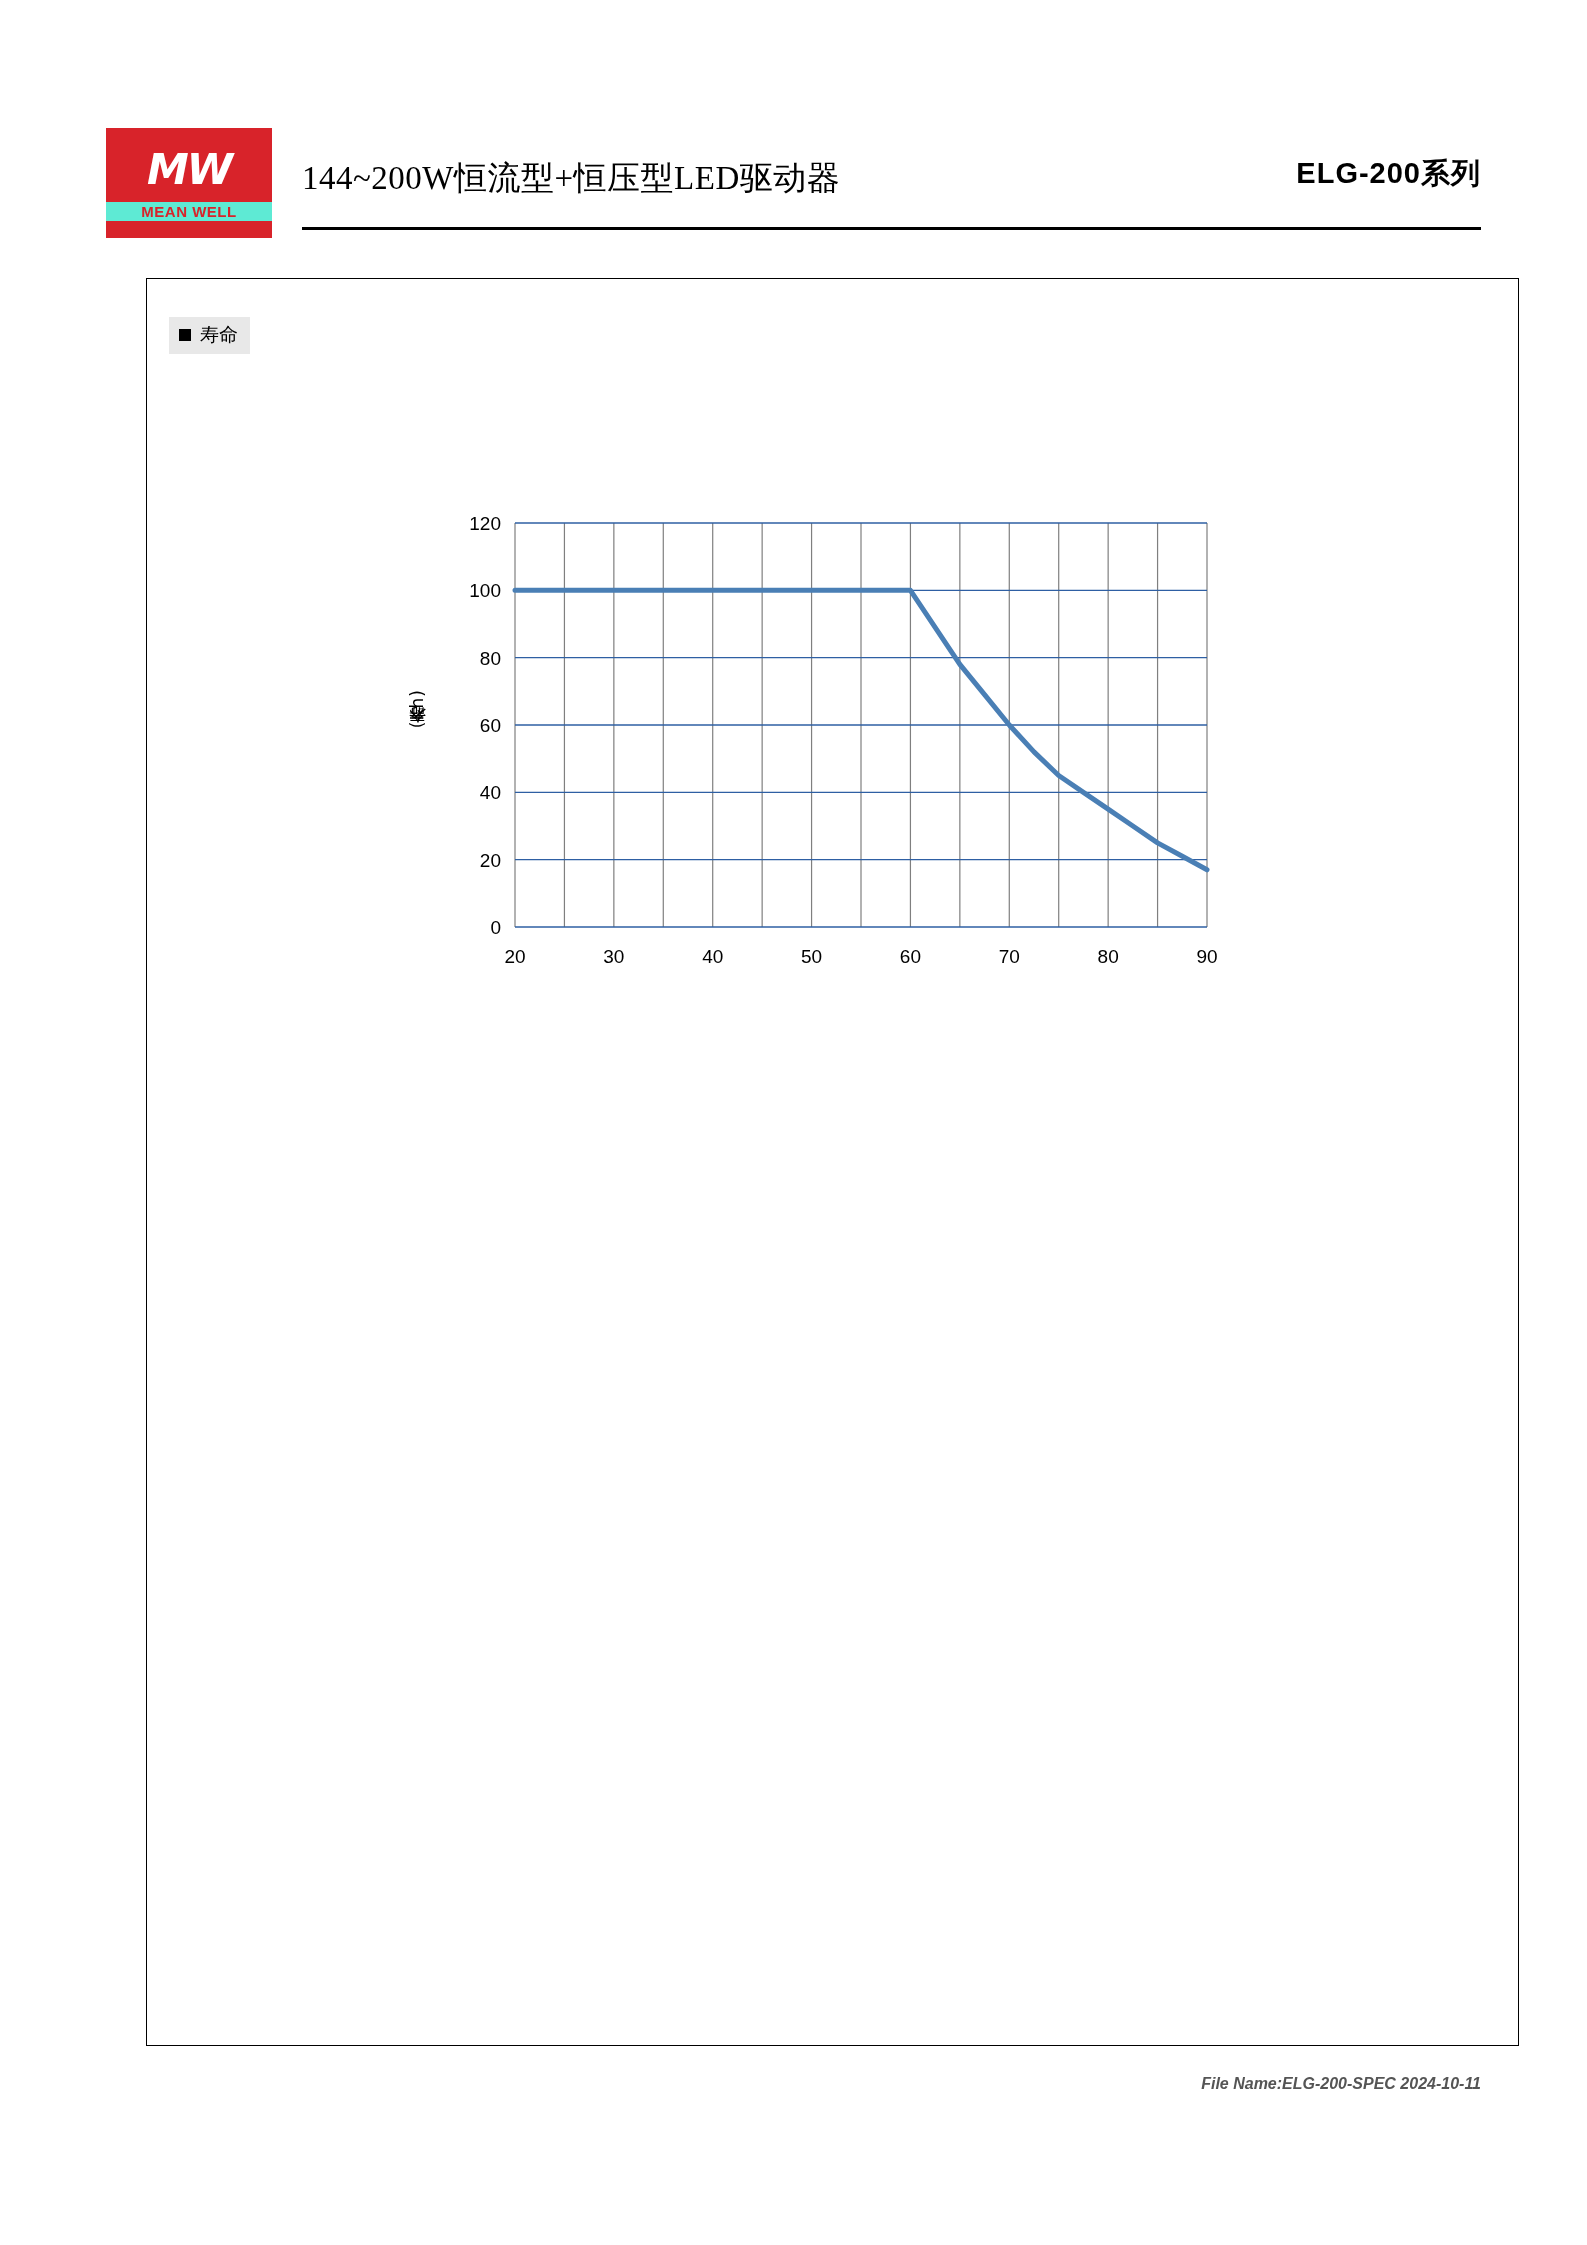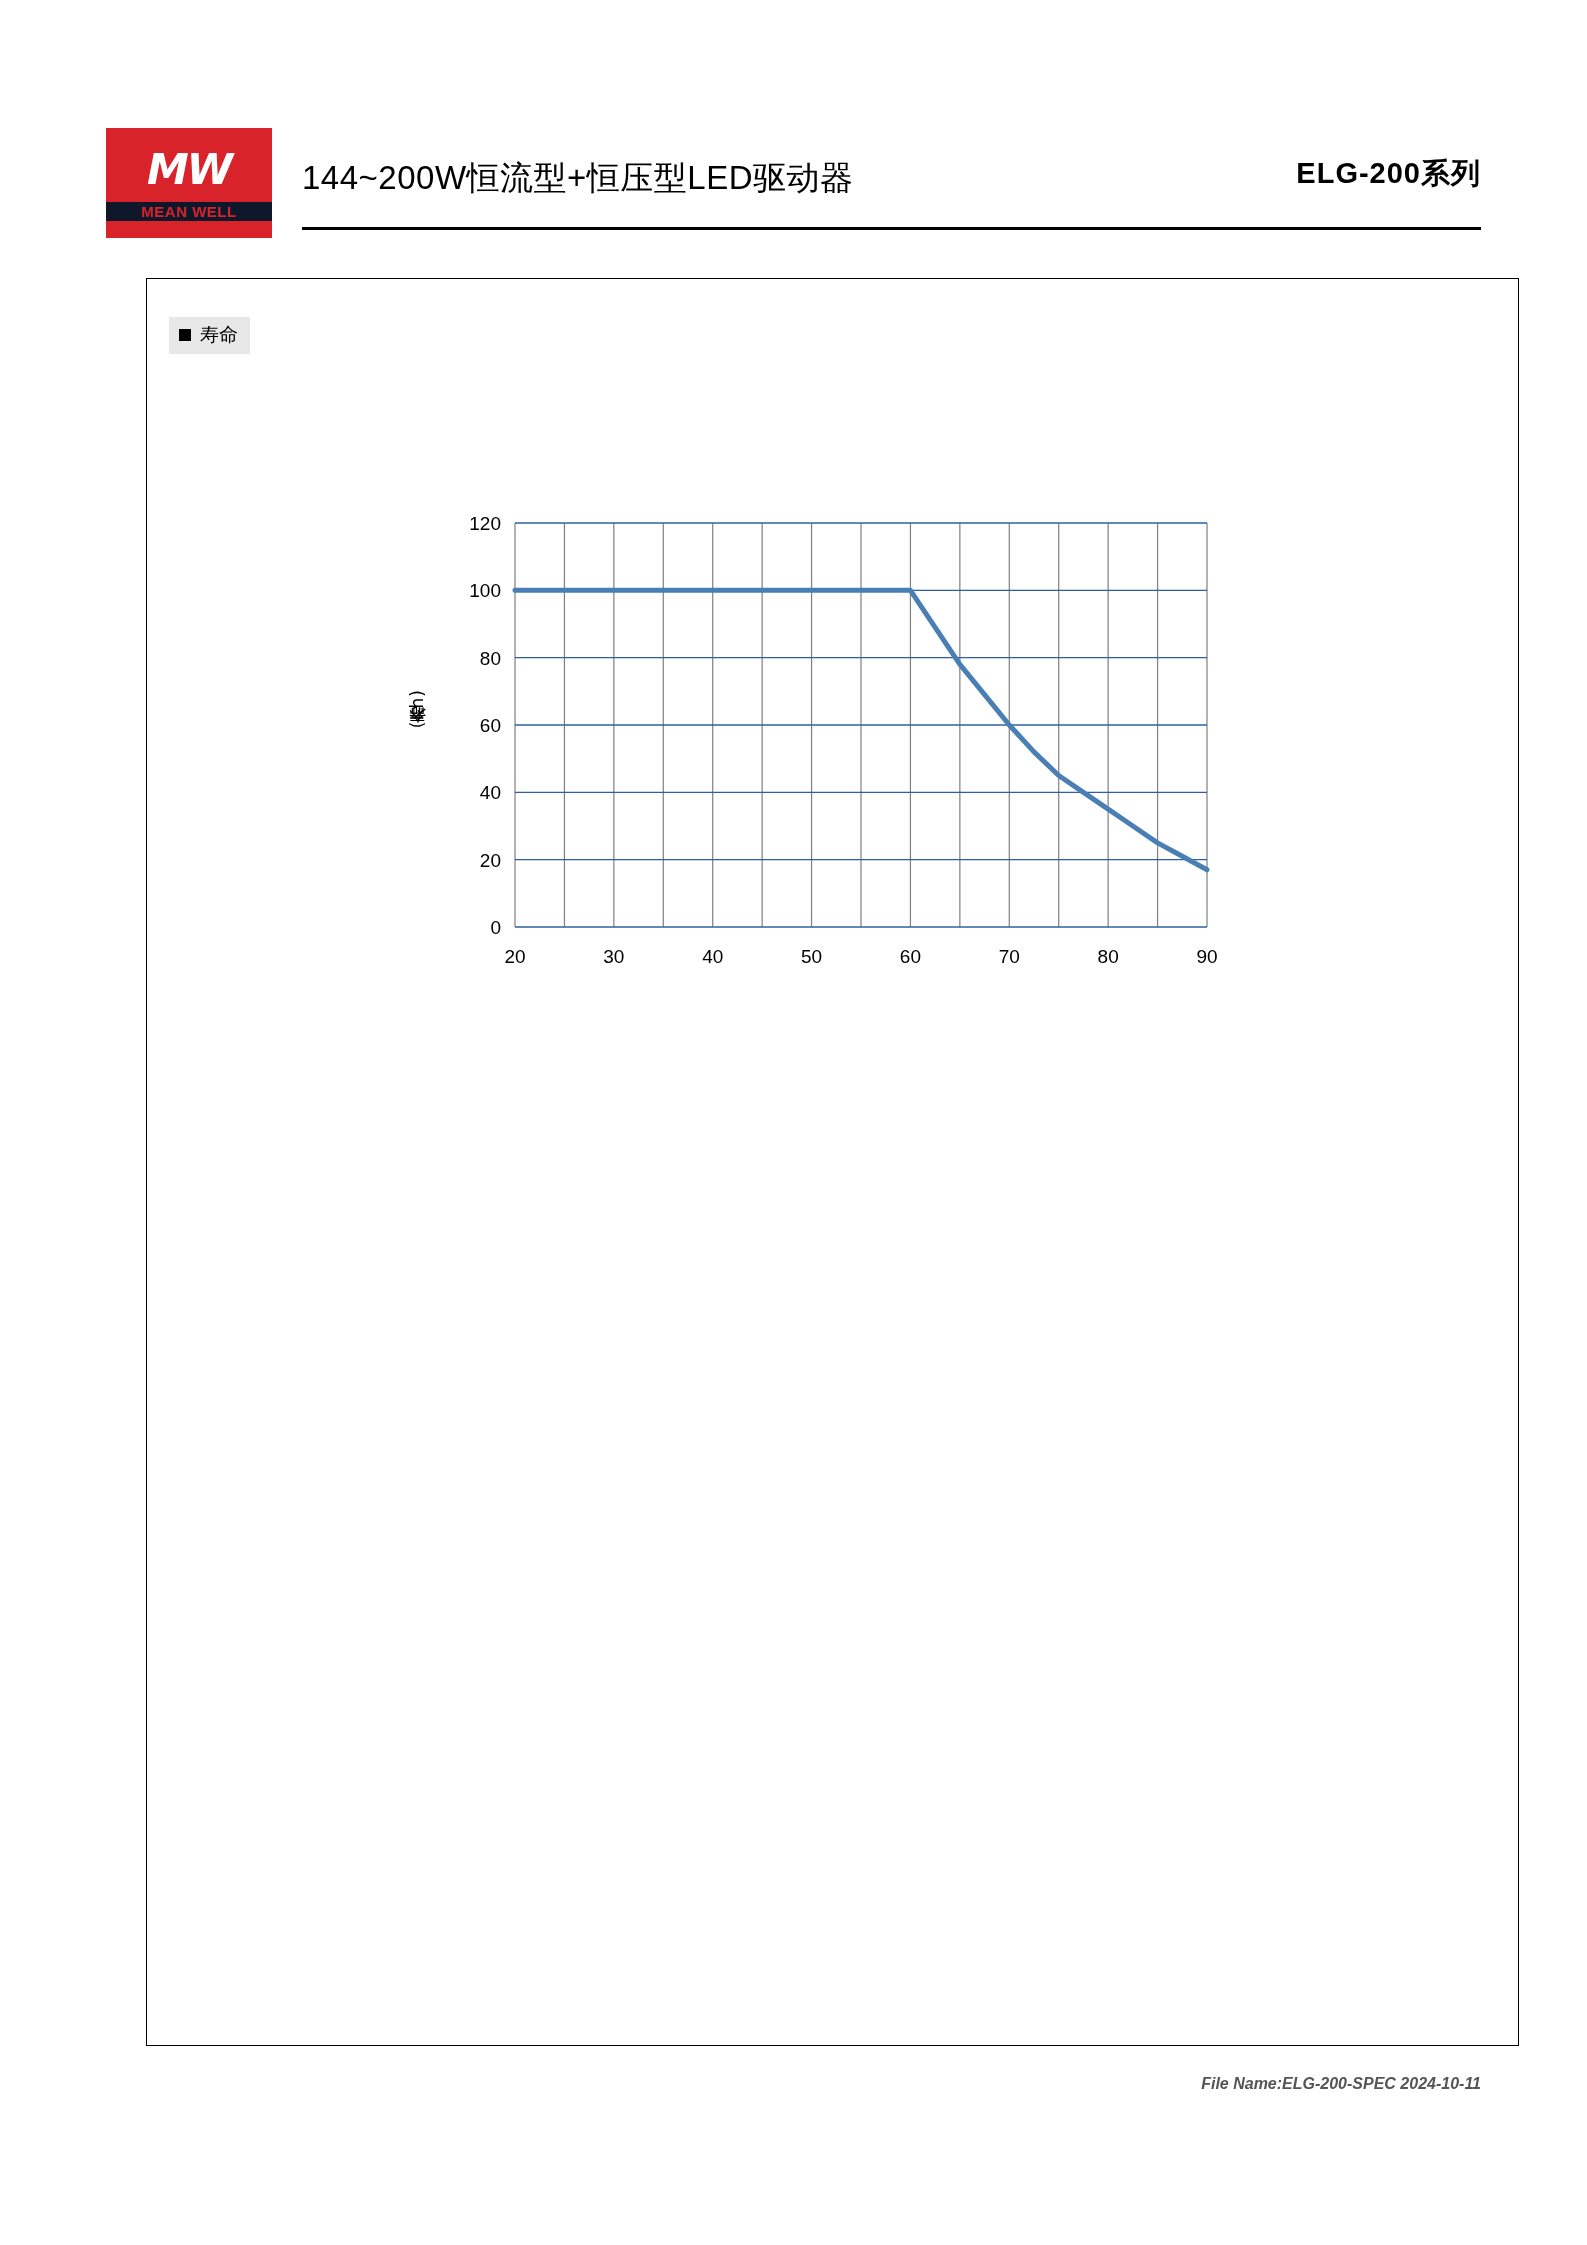--- a/index.html
+++ b/index.html
@@ -40,40 +40,40 @@
     font-family: "DejaVu Sans", sans-serif;
     font-weight: bold;
     font-style: italic;
     font-size: 42px;
     line-height: 56px;
     letter-spacing: -2px;
     margin-top: -4px;
   }
   .logo-sub {
     margin-top: 4px;
-    background: #0f172a;
+    background: #5eead4;
     color: #d8232a;
     font-family: "Liberation Sans", sans-serif;
     font-weight: bold;
     font-size: 15px;
     line-height: 19px;
     letter-spacing: 0.5px;
     padding: 0 8px;
     width: 150px;
     text-align: center;
   }
   .header-title {
     position: absolute;
     left: 196px;
     top: 28px;
     font-size: 33px;
     color: #000000;
     letter-spacing: 0.5px;
     white-space: nowrap;
-    font-family: Liberation Sans, sans-serif;
+    font-family: Liberation Serif, serif;
   }
   .header-series {
     position: absolute;
     right: 0;
     top: 26px;
     font-size: 29px;
     font-weight: bold;
     color: #000000;
     letter-spacing: 1px;
     white-space: nowrap;

